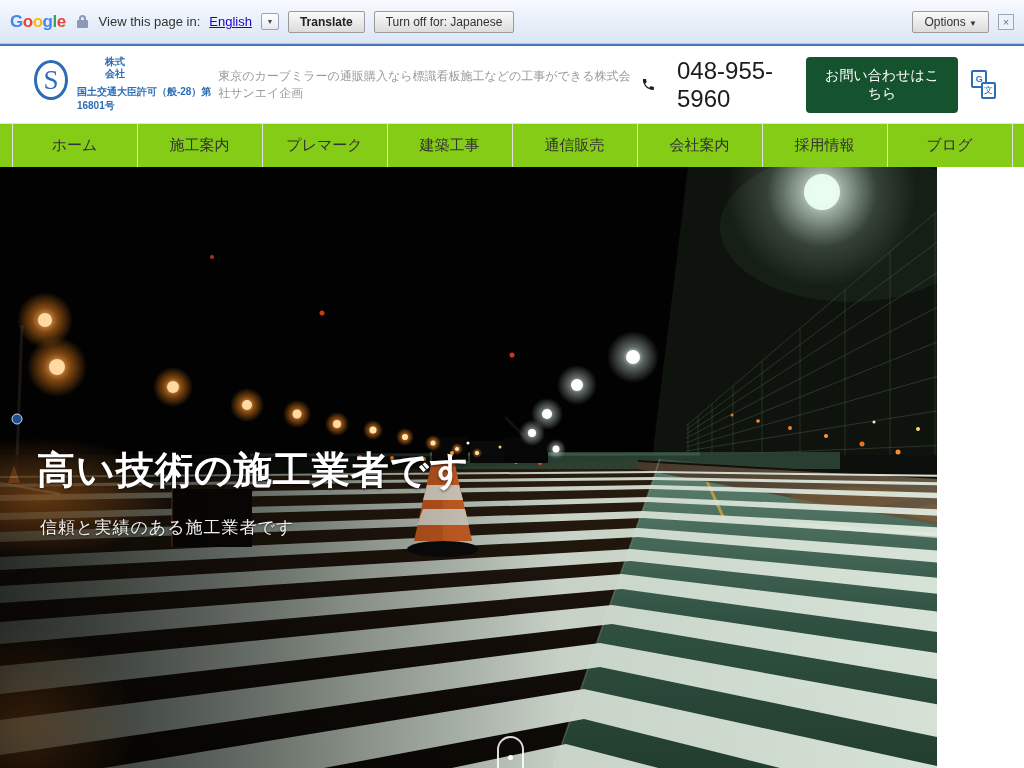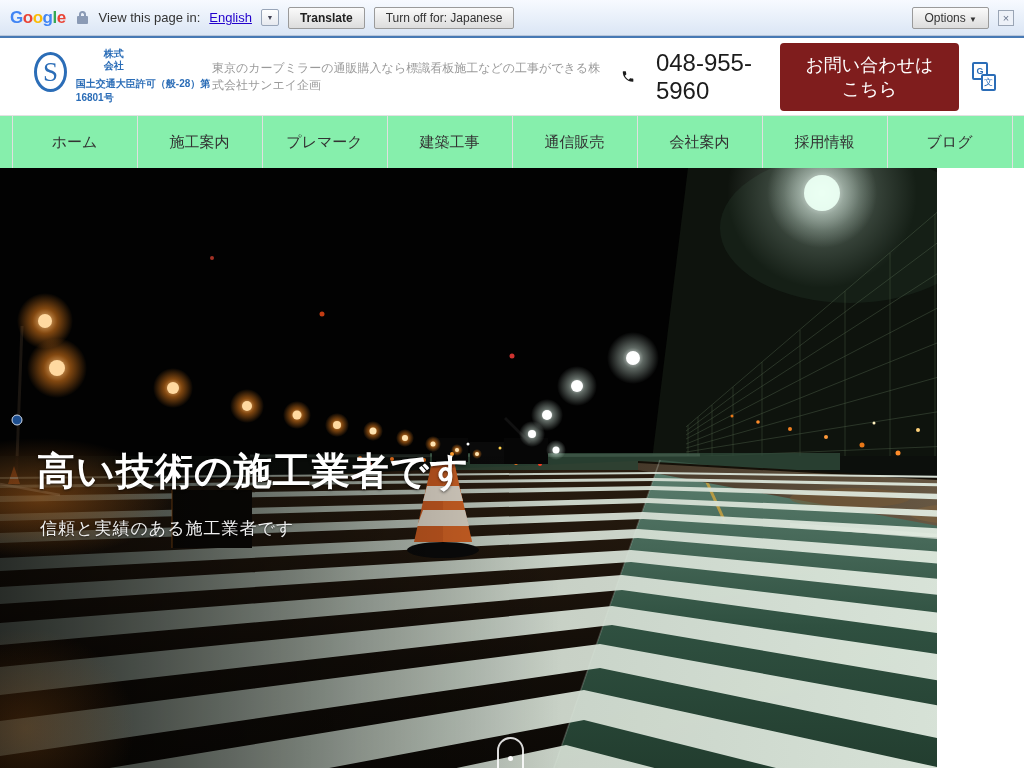--- a/index.html
+++ b/index.html
@@ -1,20 +1,20 @@
 <!DOCTYPE html>
 <html><head>
 <meta charset="utf-8">
 <style>
   * { margin:0; padding:0; box-sizing:border-box; }
   html,body { width:1024px; height:768px; overflow:hidden; background:#fff;
     font-family:"Liberation Sans", sans-serif; }
 
   
-  .gbar { height:36px; background:linear-gradient(#f7faff,#dbe6f5);
+  .gbar { height:44px; background:linear-gradient(#f7faff,#dbe6f5);
     border-bottom:1px solid #b9c6da; display:flex; align-items:center;
     padding:0 10px; gap:9px; }
   .glogo { font-size:17px; font-weight:bold; letter-spacing:-0.5px; margin-right:2px; cursor:default;}
   .gl-b{color:#4285f4}.gl-r{color:#ea4335}.gl-y{color:#fbbc05}.gl-g{color:#34a853}
   .glock { width:11px; height:13px; position:relative; margin-right:2px;}
   .glock .shackle{ position:absolute; top:0; left:2px; width:7px; height:7px;
     border:2px solid #8a9ab5; border-bottom:none; border-radius:4px 4px 0 0;}
   .glock .body{ position:absolute; bottom:0; left:0; width:11px; height:8px;
     background:#8a9ab5; border-radius:1px;}
   .gtext { font-size:13px; color:#333; }
@@ -39,32 +39,32 @@
   .logo-row { display:flex; align-items:flex-end; gap:5px; }
   .logo-prefix { display:flex; flex-direction:column; font-size:10px; font-weight:bold;
     color:#2b6db7; line-height:1.15; padding-bottom:2px;margin-left:28px;}
   .logo-name { font-size:27px; font-weight:bold; color:#2b6db7; line-height:1; }
   .logo-license { font-size:10px; font-weight:bold; color:#2b6db7; margin-top:4px; }
   .header-right { margin-left:auto; display:flex; flex-direction:row;
     align-items:center; gap:10px; }
   .tagline { font-size:12px; color:#9a9a9a; }
   .contact-row { display:flex; align-items:center; gap:13px; }
   .phone { display:flex; align-items:center; gap:21px; font-size:24px; color:#1c1c1c; }
-  .contact-btn { background:#7f1d1d; color:#fff; font-size:18px; padding:10px 19px;
+  .contact-btn { background:#14532d; color:#fff; font-size:14px; padding:10px 19px;
     border:none; border-radius:4px; cursor:pointer; }
   .twidget { position:relative; width:31px; height:29px; cursor:pointer; }
   .tw-back { position:absolute; left:0; top:0; width:16px; height:18px;
     border:2px solid #2b6db7; border-radius:2px; background:#fff; font-size:9px;
     font-weight:bold; color:#2b6db7; display:flex; align-items:center; justify-content:center;}
   .tw-front { position:absolute; right:0; bottom:0; width:15px; height:17px;
     border:2px solid #2b6db7; border-radius:2px; background:#fff; font-size:9px;
     color:#2b6db7; display:flex; align-items:center; justify-content:center;}
 
   
-  .nav { height:53px; border-top:1px solid #e2e2e2; background:#86efac; }
+  .nav { height:44px; border-top:1px solid #e2e2e2; background:#84cc16; }
   .nav-inner { width:1001px; margin:0 auto; height:100%; display:flex; }
   .nav-item { flex:1; display:flex; align-items:center; justify-content:center;
     font-size:15px; color:#333; border-left:1px solid #e0e0e0; cursor:pointer; }
   .nav-item:last-child { border-right:1px solid #e0e0e0; }
 
   
   .hero { position:relative; width:937px; height:626px; background:#000; overflow:hidden; }
   .scene { position:absolute; left:0; top:0; }
   .hero-title { position:absolute; left:37px; top:278px; font-size:38px; font-weight:600;
     color:#fff; letter-spacing:1px; text-shadow:0 1px 3px rgba(0,0,0,.6); }

